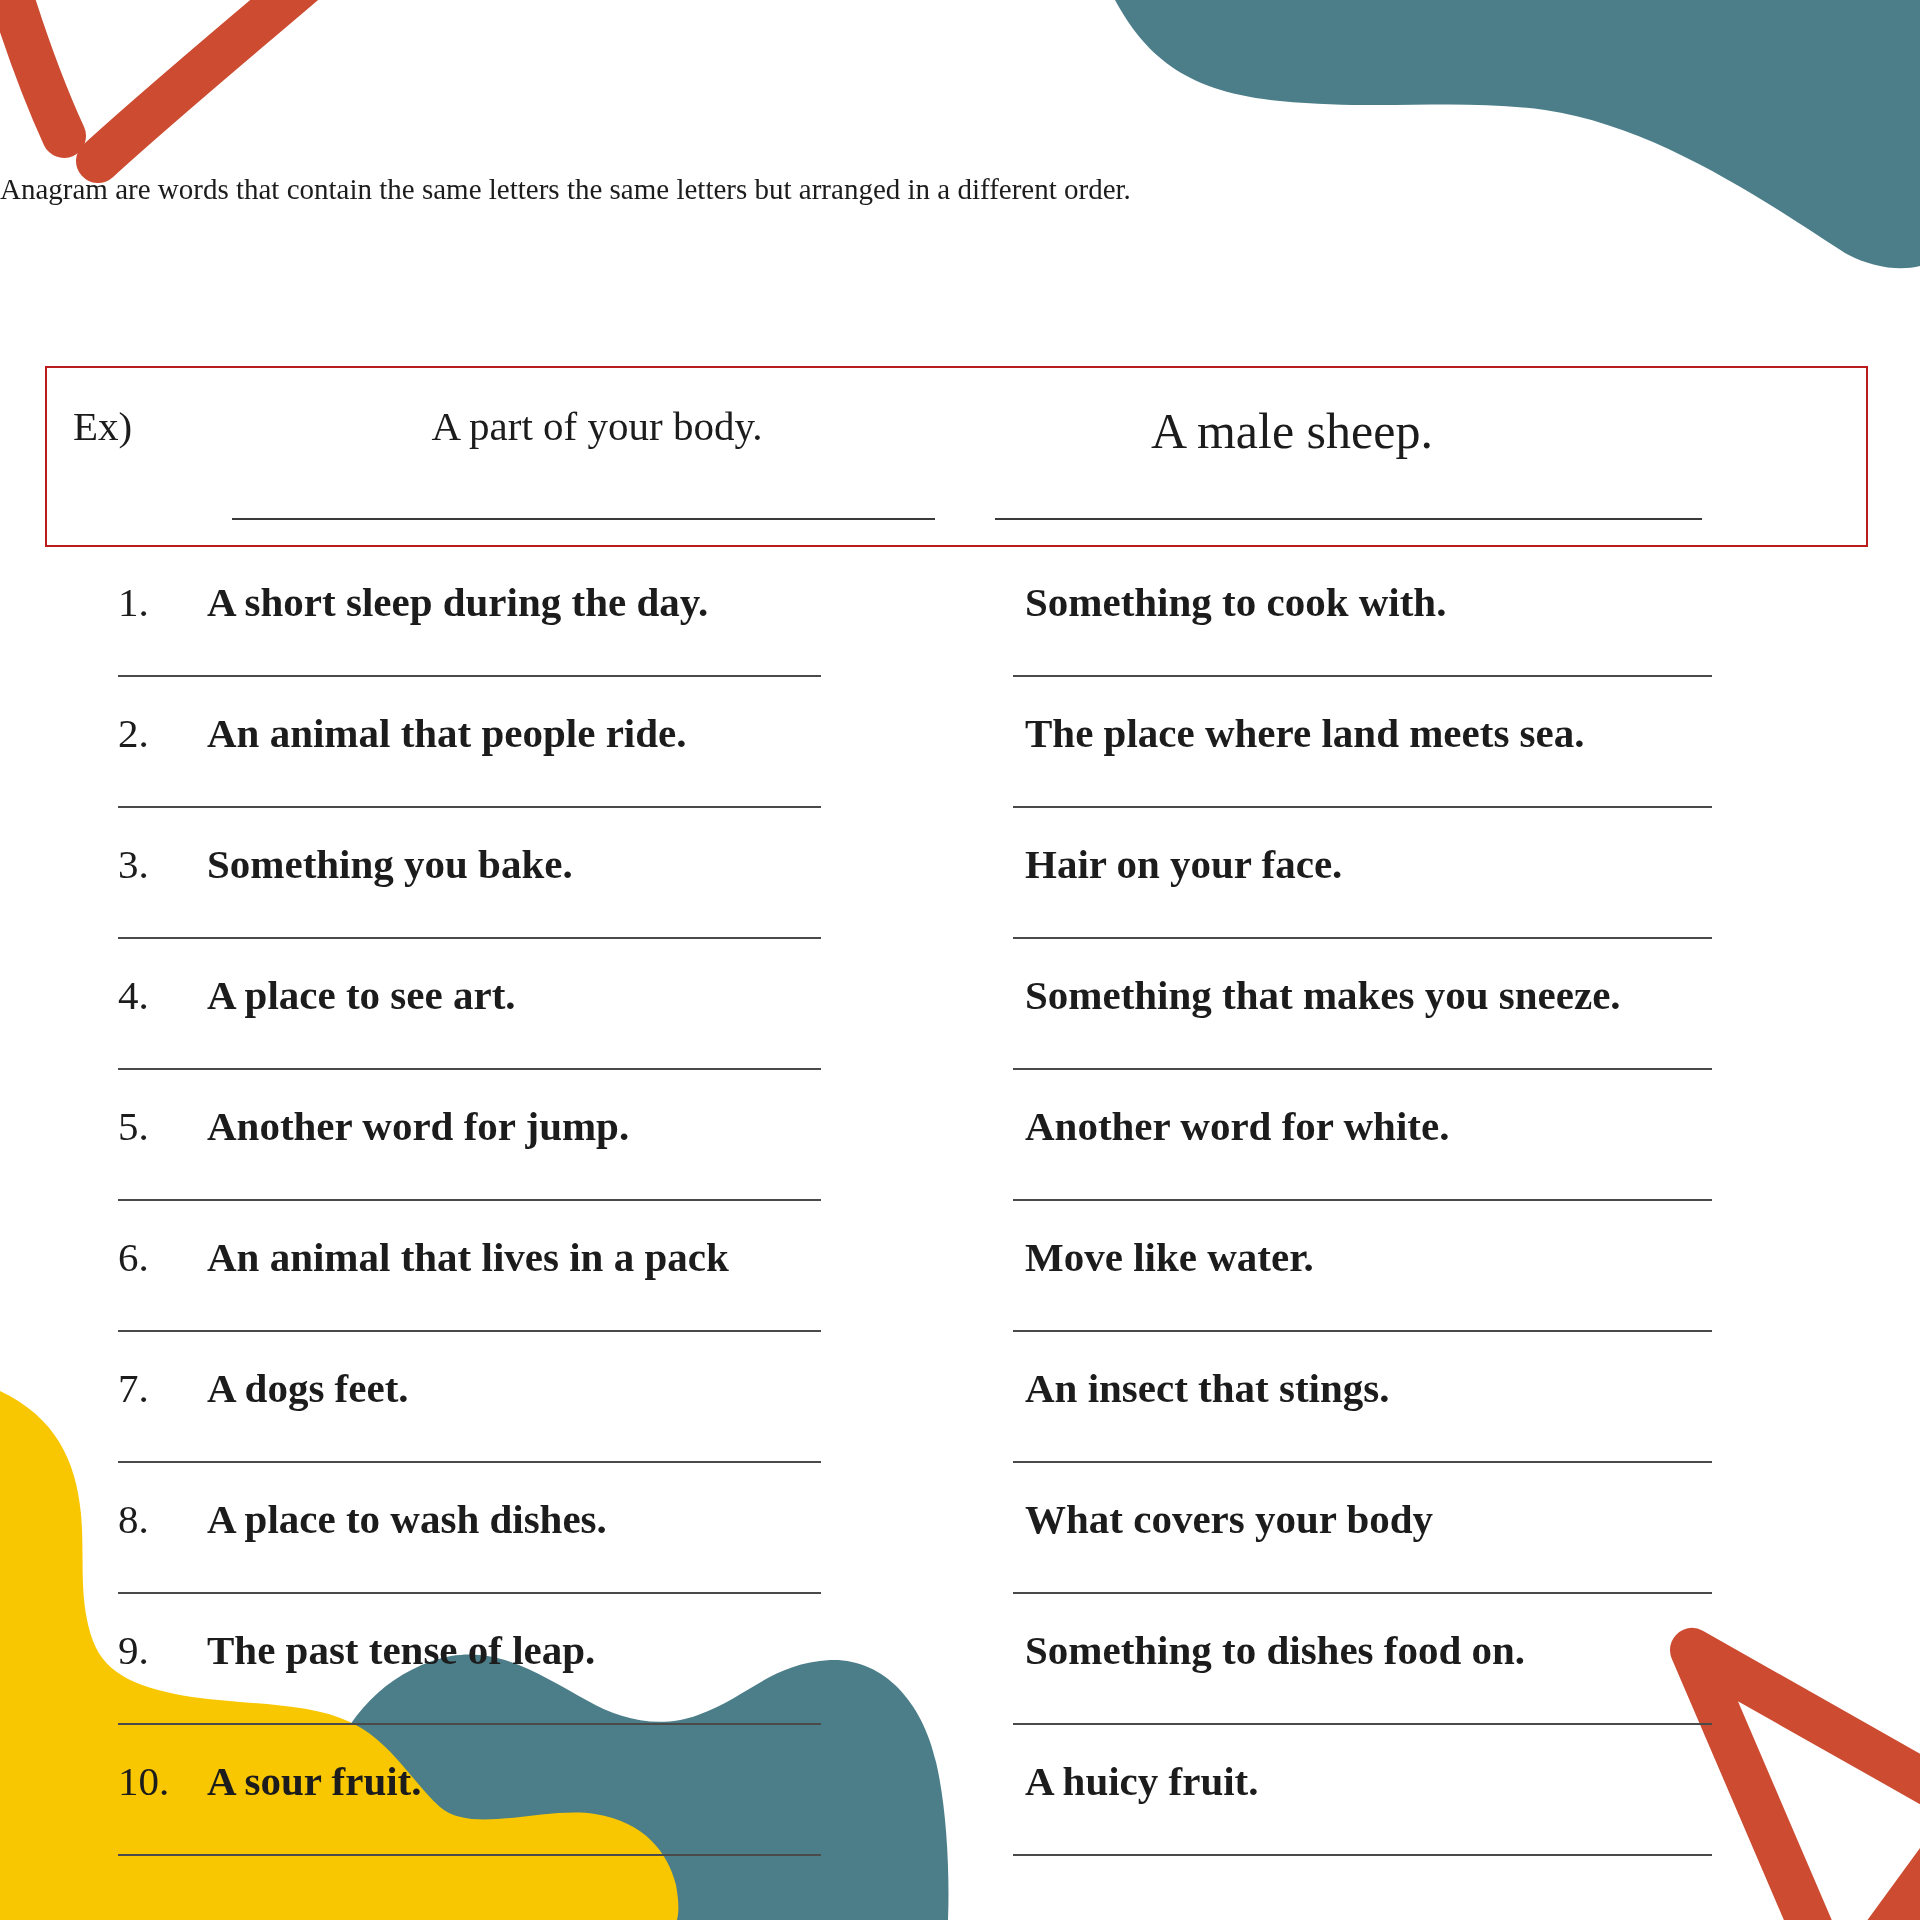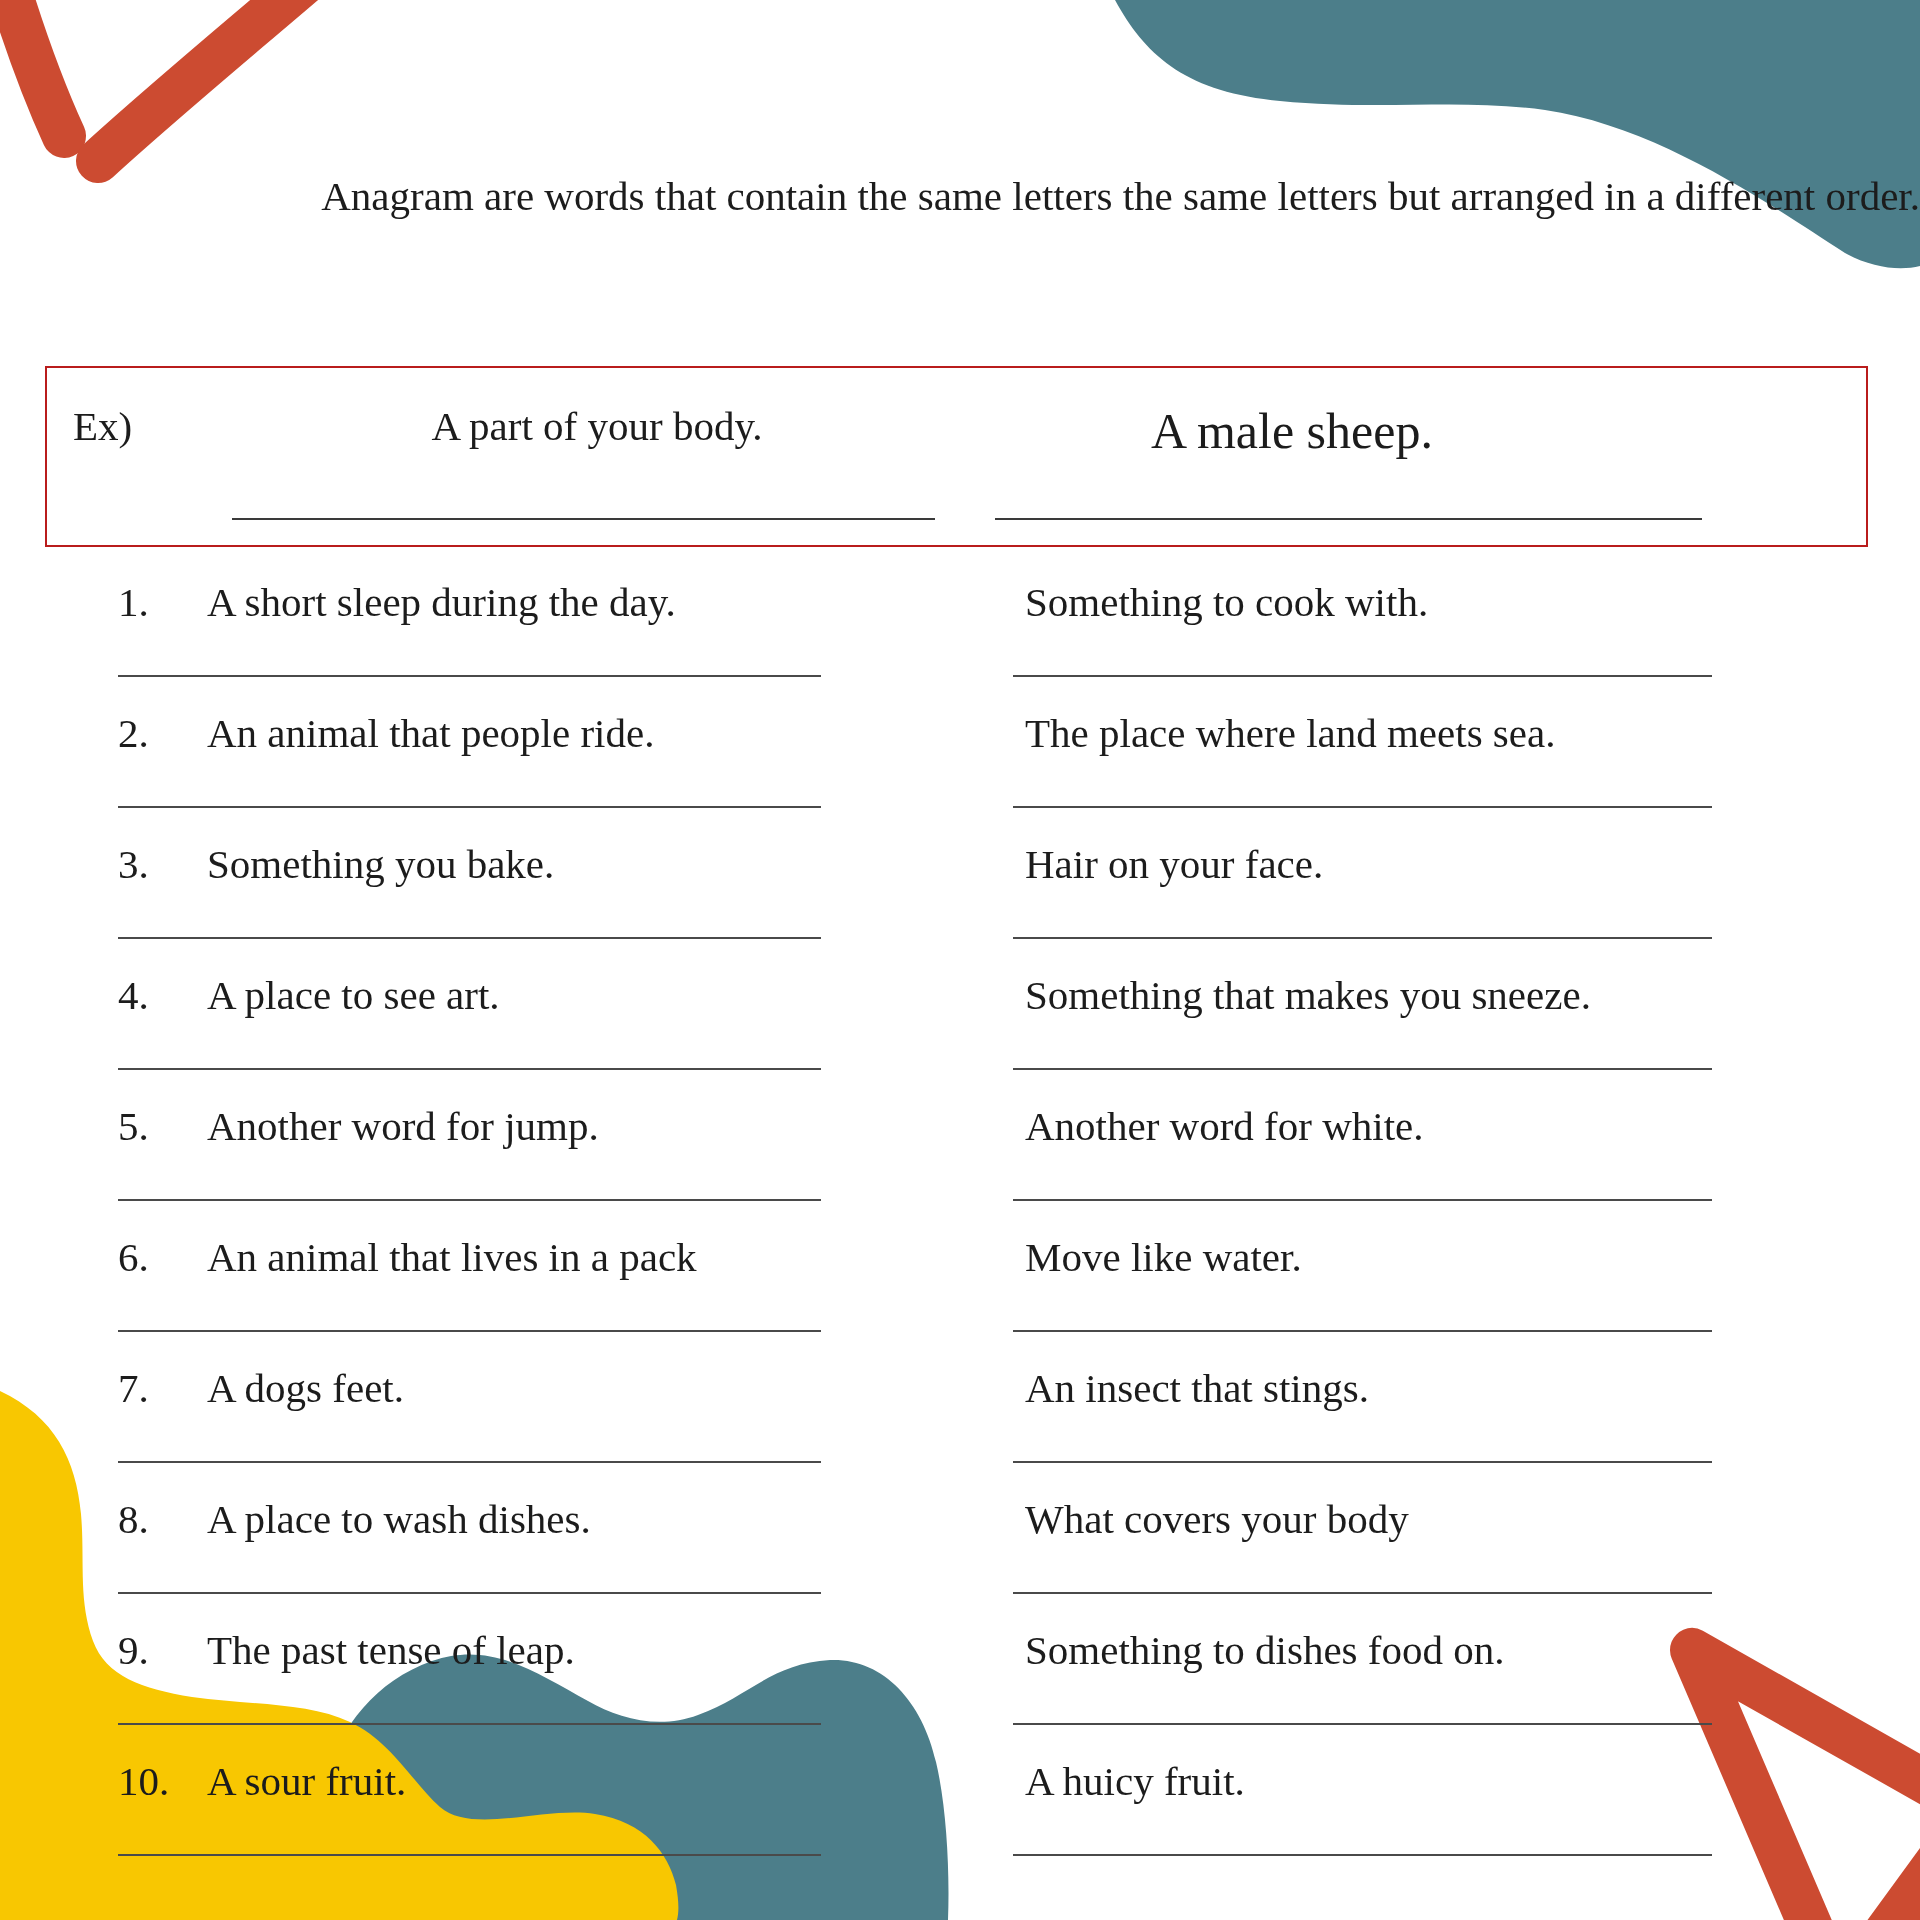--- a/index.html
+++ b/index.html
@@ -7,39 +7,39 @@
     position:relative;
     width:1920px;height:1920px;
     overflow:hidden;
     background:#ffffff;
     font-family:"Liberation Serif","DejaVu Serif",serif;
     color:#1c1c1c;
   }
   .deco{position:absolute;left:0;top:0;width:1920px;height:1920px;z-index:0;}
   .content{position:absolute;left:0;top:0;width:1920px;height:1920px;z-index:1;}
 
-  .header{position:absolute;left:0;width:1920px;text-align:right;font-size:41px;line-height:1.2;}
+  .header{position:absolute;left:0;width:1920px;text-align:left;font-size:29px;line-height:1.2;}
   .header.l1{top:172px;}
   .header.l2{top:228px;}
   .bi{font-weight:bold;font-style:italic;}
 
   .example-box{
     position:absolute;left:45px;top:366px;width:1819px;height:177px;
     border:2px solid #b91c1c;background:transparent;
   }
   .ex-label{position:absolute;left:26px;top:34px;font-size:41px;}
   .ex-left{position:absolute;left:250px;top:34px;width:600px;text-align:center;font-size:41px;}
   .ex-right{position:absolute;left:1045px;top:34px;width:400px;text-align:center;font-size:50px;}
   .ex-line{position:absolute;top:150px;border-top:2px solid #3a3a3a;height:0;}
   .ex-line.l{left:185px;width:703px;}
   .ex-line.r{left:948px;width:707px;}
 
   .row{position:absolute;left:0;width:1920px;height:131px;}
   .num{position:absolute;left:118px;top:0;font-size:41px;}
-  .clue{font-size:41px;white-space:nowrap;}
+  .clue{font-size:41px;white-space:nowrap;font-weight:bold;}
   .clue.left{position:absolute;left:207px;top:0;}
   .clue.right{position:absolute;left:1025px;top:0;}
   .uline{position:absolute;top:97px;height:0;border-top:2px solid #4a4a4a;}
   .uline.l{left:118px;width:703px;}
   .uline.r{left:1013px;width:699px;}
 </style>
 </head>
 <body>
 
 <div class="page" style="color: rgb(28, 28, 28);">

